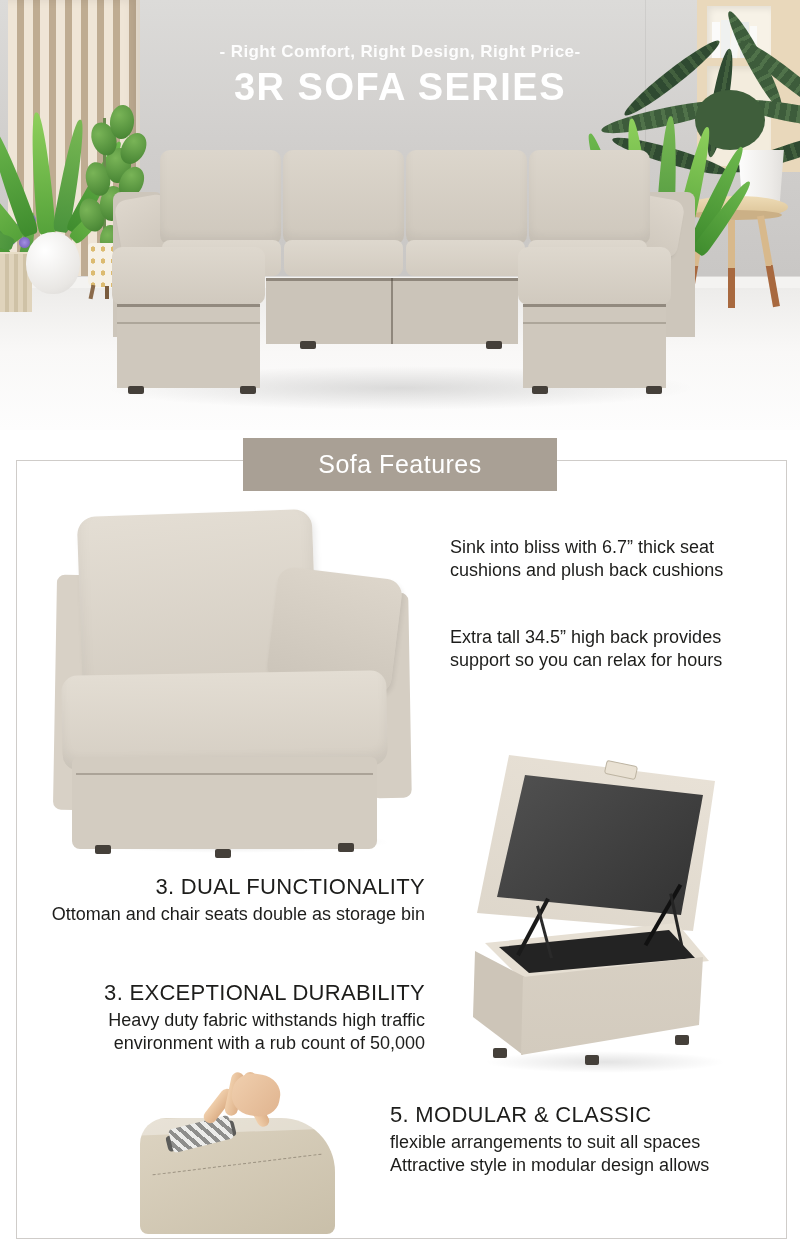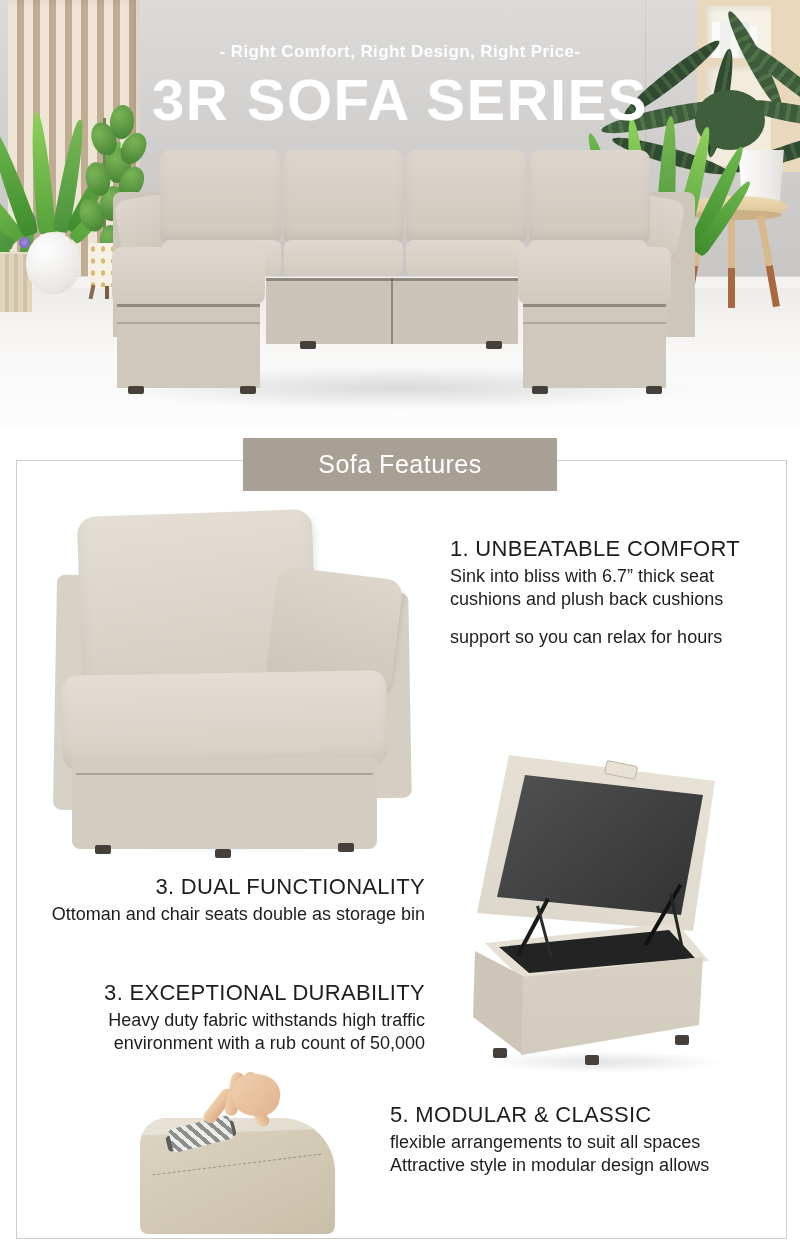--- a/index.html
+++ b/index.html
@@ -17,21 +17,21 @@
   .ov{border-radius:50%;background:radial-gradient(circle at 35% 30%,#79b457,#3f7d2e);}
   .fr{border-radius:50%;background:repeating-linear-gradient(90deg,#3d5c3b 0 7px,#50724a 7px 11px);}
   .fr2{border-radius:50%;background:repeating-linear-gradient(90deg,#2f4a31 0 7px,#42603e 7px 11px);}
   .ft{position:absolute;background:#45403a;border-radius:2px;}
   .cush{background:linear-gradient(180deg,#dcd6cc,#cec7bc);border-radius:10px;
         box-shadow:inset 0 -8px 10px rgba(0,0,0,.05);}
   .seam{position:absolute;background:rgba(70,62,52,.45);}
   #hero-tagline{position:absolute;left:0;top:42px;width:800px;text-align:center;
         color:#fdfdfd;font-size:17px;font-weight:700;letter-spacing:.4px;}
   #hero-title{position:absolute;left:0;top:66px;width:800px;text-align:center;
-        color:#ffffff;font-size:58px;font-weight:700;letter-spacing:1.5px;}
+        color:#ffffff;font-size:38px;font-weight:700;letter-spacing:1.5px;}
   
   #panel{position:absolute;left:16px;top:460px;width:769px;height:777px;
          border:1px solid #cfccc9;background:#fff;}
   #features-header{position:absolute;left:243px;top:438px;width:314px;height:53px;
          background:#a9a095;color:#fff;font-size:25px;letter-spacing:.5px;
          display:flex;align-items:center;justify-content:center;z-index:3;}
   .feat{position:absolute;z-index:3;}
   .feat h3{margin:0 0 3px 0;font-size:22px;font-weight:400;letter-spacing:.3px;white-space:nowrap;}
   .feat .ln{font-size:18px;line-height:23px;white-space:nowrap;}
   .feat.right{text-align:right;}
@@ -219,25 +219,25 @@
   <div class="abs" style="left:22px;top:168px;width:325px;height:95px;border-radius:16px;transform:rotate(-1deg);
               background:linear-gradient(180deg,#e3ddd3,#d5cec3);box-shadow:inset 0 -10px 12px rgba(0,0,0,.05);"></div>
   <div class="abs" style="left:32px;top:252px;width:305px;height:92px;background:#d3ccc1;border-radius:6px 6px 8px 8px;"></div>
   <div class="seam" style="left:36px;top:268px;width:297px;height:2px;background:rgba(80,70,58,.30);"></div>
   <div class="ft" style="left:55px;top:340px;width:16px;height:9px;"></div>
   <div class="ft" style="left:175px;top:344px;width:16px;height:9px;"></div>
   <div class="ft" style="left:298px;top:338px;width:16px;height:9px;"></div>
 </div>
 
 <div class="feat" style="left:450px;top:536px;width:335px;">
-  <h3>1. UNBEATABLE COMFORT</h3>
   <div class="ln">Sink into bliss with 6.7” thick seat</div>
   <div class="ln">cushions and plush back cushions</div>
 </div>
 <div class="feat" style="left:450px;top:626px;width:335px;">
+  <div class="ln">Extra tall 34.5” high back provides</div>
   <div class="ln">support so you can relax for hours</div>
 </div>
 <div class="feat right" style="left:20px;top:874px;width:405px;">
   <h3>3. DUAL FUNCTIONALITY</h3>
   <div class="ln">Ottoman and chair seats double as storage bin</div>
 </div>
 <div class="feat right" style="left:20px;top:980px;width:405px;">
   <h3>3. EXCEPTIONAL DURABILITY</h3>
   <div class="ln">Heavy duty fabric withstands high traffic</div>
   <div class="ln">environment with a rub count of 50,000</div>

